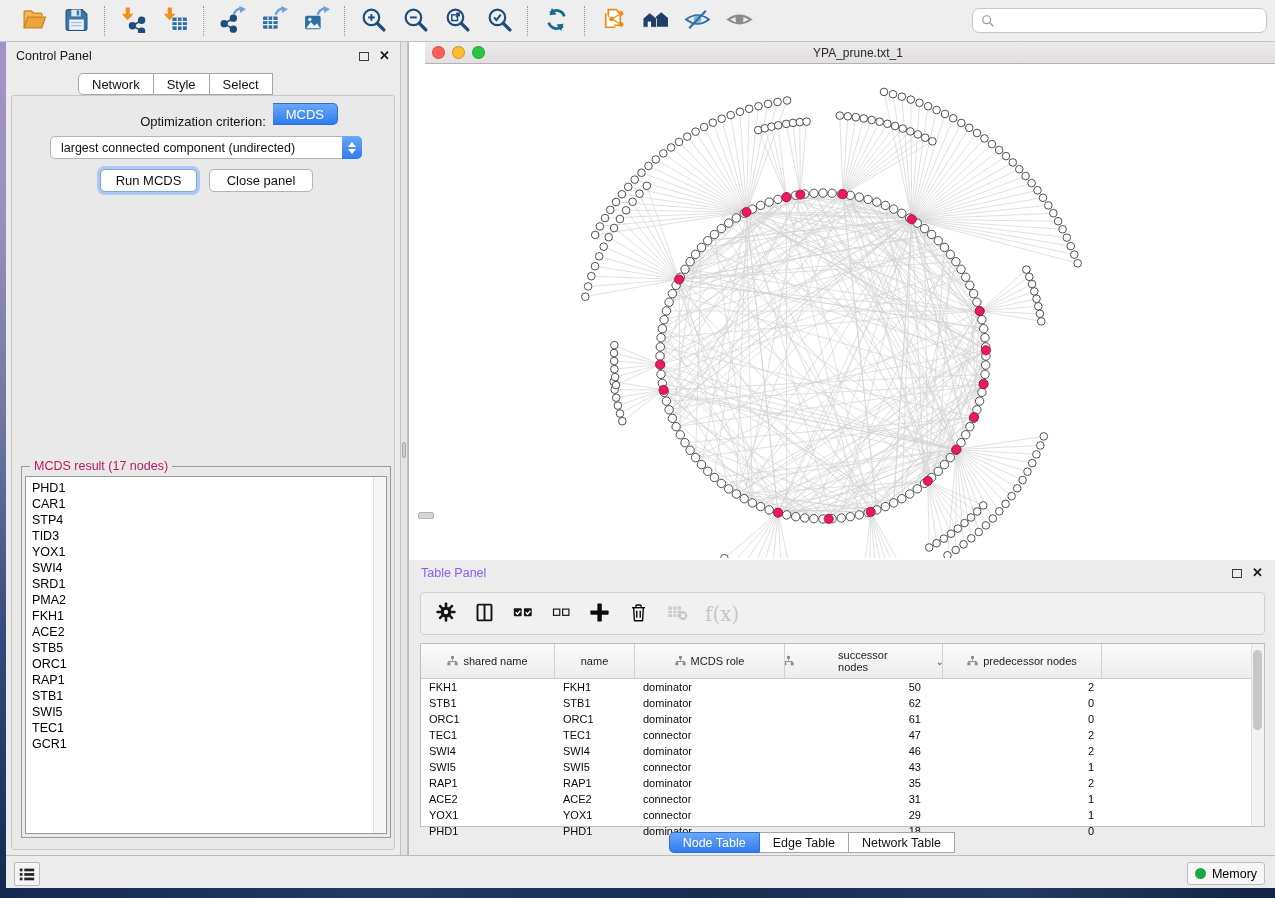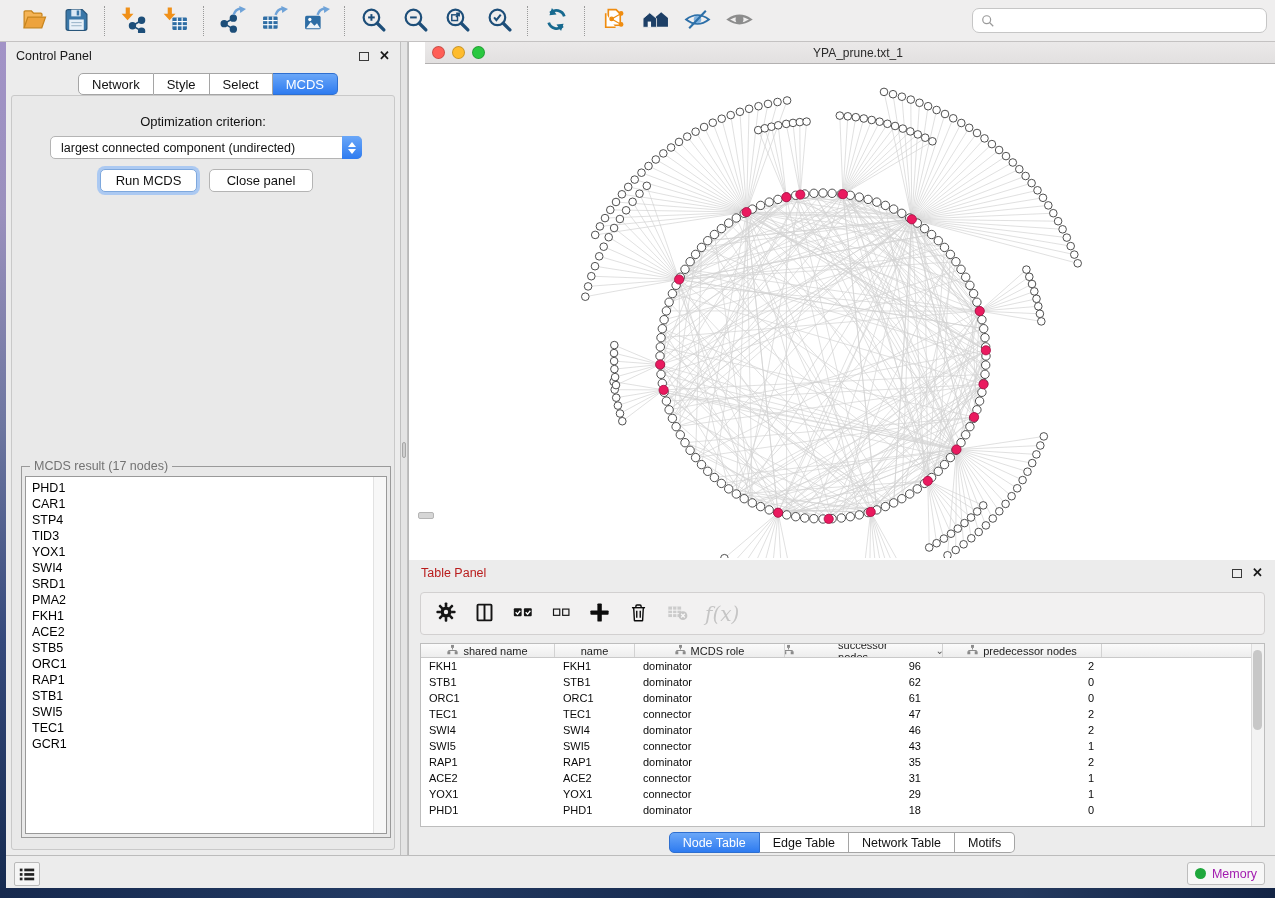--- a/index.html
+++ b/index.html
@@ -27,40 +27,40 @@
   #cp-header { position:absolute; left:0; top:0; width:100%; height:28px; display:flex; align-items:center; padding:0 10px; }
   #cp-title { font-size:12.5px; color:#1a1a1a; }
   .panel-winbtns { margin-left:auto; display:flex; align-items:center; gap:10px; }
   .float-icon { width:10px; height:9px; border:1.5px solid #3a3a3a; display:inline-block; background:transparent; }
   .close-icon { font-size:13px; font-weight:bold; color:#1a1a1a; line-height:10px; }
 
   #cp-tabs { position:absolute; left:72px; top:31px; height:14px; display:flex; z-index:2; }
   .seg-tab { height:22px; padding:0 13px; background:#fff; border:1px solid #a5a5a5; border-left:none;
     font-size:13px; display:flex; align-items:center; justify-content:center; color:#111; }
   .seg-tab:first-child { border-left:1px solid #a5a5a5; border-radius:5px 0 0 5px; }
-  .seg-tab:last-child { border-radius:0 5px 5px 0; }
+  .seg-tab:last-child { border-radius:0 5px 5px 0;margin-top:30px; }
   .seg-tab.active { background:linear-gradient(#6aa7f8,#2e7bf0); color:#fff; border-color:#2e6fd0; }
 
   #cp-body { position:absolute; left:5px; top:53px; width:384px; height:755px; background:#e9e9e9;
     border:1px solid #c9c9c9; border-radius:3px; }
   #opt-label { position:absolute; left:0; top:18px; width:100%; text-align:center; font-size:13px; color:#111; }
   #criterion-select { position:absolute; left:38px; top:40px; width:312px; height:23px; background:#fff;
     border:1px solid #b4b4b4; border-radius:5px; display:flex; align-items:center;gap:23px; }
   #criterion-value { flex:1; font-size:12.5px; padding-left:10px; color:#111; white-space:nowrap; }
   #criterion-stepper { width:20px; height:23px; margin-right:-1px; background:linear-gradient(#6aa7f8,#2e7bf0);
     border-radius:0 5px 5px 0; display:flex; flex-direction:column; align-items:center; justify-content:center; gap:2px; }
   .chev-up { width:0; height:0; border-left:4px solid transparent; border-right:4px solid transparent; border-bottom:5px solid #fff; }
   .chev-down { width:0; height:0; border-left:4px solid transparent; border-right:4px solid transparent; border-top:5px solid #fff; }
   .mac-btn { position:absolute; height:23px; background:#fff; border:1px solid #b4b4b4; border-radius:5px;
     font-size:13px; color:#111; font-family:"Liberation Sans",sans-serif; }
   #run-btn { left:88px; top:73px; width:97px; border-color:#7ea8dd; box-shadow:0 0 0 3px rgba(120,175,250,.55); }
   #closepanel-btn { left:197px; top:73px; width:104px; }
 
   #mcds-fieldset { position:absolute; left:9px; top:370px; width:370px; height:372px; border:1px solid #9a9a9a; }
-  #mcds-legend { position:absolute; left:8px; top:-8px; background:#e9e9e9; padding:0 4px; font-size:12.5px; color:#737373; }
+  #mcds-legend { position:absolute; left:8px; top:-8px; background:#e9e9e9; padding:0 4px; font-size:12.5px; color:#be185d; }
   #mcds-list { position:absolute; left:3px; top:9px; right:3px; bottom:3px; background:#fff; border:1px solid #999; overflow:hidden; }
   #mcds-items { padding:3px 0 0 6px; }
   .mcds-item { font-size:12.5px; line-height:16px; color:#000; }
   #mcds-scroll { position:absolute; right:0; top:0; width:13px; height:100%; background:#f7f7f7; border-left:1px solid #e2e2e2; }
 
   
   #v-divider { position:absolute; left:400px; top:42px; width:8px; height:813px; background:#e4e4e4;
     border-left:1px solid #c0c0c0; border-right:1px solid #c0c0c0; }
   #v-grip { position:absolute; left:1px; top:400px; width:4px; height:16px; background:#cfcfcf; border:1px solid #a8a8a8; border-radius:2px; }
 
@@ -69,45 +69,45 @@
   #nv-titlebar { position:absolute; left:16px; top:0; width:100%; height:22px;
     background:linear-gradient(#ebe9e9,#e2e0e0); border-bottom:1px solid #b3b1b1; display:flex; align-items:center; }
   .traffic { width:13px; height:13px; border-radius:50%; margin-left:7px; border:0.5px solid rgba(0,0,0,.2); }
   #nv-title { position:absolute; left:0; width:100%; text-align:center; font-size:12px; color:#2a2a2a; }
   #graph-svg { position:absolute; left:0; top:22px; }
   #h-grip { position:absolute; left:418px; top:512px; width:16px; height:7px; background:#d6d6d6; border:1px solid #b5b5b5; border-radius:2px; }
 
   
   #table-panel { position:absolute; left:408px; top:560px; width:867px; height:295px; background:#ececec; border-left:1px solid #b8b8b8; }
   #tp-header { position:absolute; left:0; top:0; width:100%; height:26px; display:flex; align-items:center; padding:0 12px; }
-  #tp-title { font-size:12.5px; color:#b91c1c; }
+  #tp-title { font-size:12.5px; color:#8b5cf6; }
   #tp-toolbar { position:absolute; left:11px; top:32px; width:845px; height:43px; background:#f2f1f1;
     border:1px solid #d2d0d0; border-radius:4px; display:flex; align-items:center; gap:17px; padding:0 14px; }
   .tp-btn { background:none; border:none; display:flex; align-items:center; justify-content:center; height:30px; }
   .tp-btn.disabled { opacity:.5; }
 
   #node-table { position:absolute; left:11px; top:83px; width:845px; height:184px; background:#fff; border:1px solid #bdbdbd; }
-  #nt-header { display:flex; height:14px; background:linear-gradient(#fbfbfb,#ededed); border-bottom:1px solid #c9c9c9; }
+  #nt-header { display:flex; height:35px; background:linear-gradient(#fbfbfb,#ededed); border-bottom:1px solid #c9c9c9; }
   .nt-hcell { display:flex; align-items:center; justify-content:center; gap:5px; font-size:11px; color:#222;
     border-right:1px solid #d2d2d2; overflow:hidden; }
   .sort-chevron { font-size:10px; color:#555; margin-left:4px; }
   .nt-row { display:flex; height:16px; }
   .nt-cell { font-size:11px; color:#0a0a0a; line-height:16px; white-space:nowrap; overflow:hidden; }
   #nt-scroll { position:absolute; right:0; top:0; width:13px; height:100%; background:#f3f3f3; border-left:1px solid #ddd; }
   #nt-thumb { position:absolute; left:1px; top:6px; width:9px; height:80px; background:#c7c7c7; border-radius:5px; }
 
   #tp-tabs { position:absolute; left:0; top:272px; width:100%; display:flex; justify-content:center; }
   #tp-tabs .seg-tab { font-size:12.5px; height:21px; }
 
   
   #status-bar { position:absolute; left:6px; top:855px; width:1269px; height:33px; background:#ececec; border-top:1px solid #bcbcbc; }
   #list-btn { position:absolute; left:8px; top:6px; width:26px; height:24px; background:#f5f5f5; border:1px solid #b9b9b9; border-radius:2px;
     display:flex; align-items:center; justify-content:center; }
   #memory-btn { position:absolute; right:10px; top:6px; width:78px; height:23px; background:#f7f7f7; border:1px solid #bdbdbd; border-radius:3px;
-    display:flex; align-items:center; justify-content:center; gap:6px; font-size:12.5px; color:#a21caf; font-family:"Liberation Sans",sans-serif; }
+    display:flex; align-items:center; justify-content:center; gap:6px; font-size:12.5px; color:#000000; font-family:"Liberation Sans",sans-serif; }
   #memory-dot { width:11px; height:11px; border-radius:50%; }
 </style>
 </head>
 <body>
 
 <div id="wallpaper-left"></div>
 <div id="wallpaper-bottom"></div>
 
 <div id="toolbar">
     <div class="tb-group">
@@ -1160,21 +1160,21 @@
               <line x1="2.5" y1="10" x2="16.5" y2="10"></line>
               <line x1="2.5" y1="13.8" x2="16.5" y2="13.8"></line>
               <line x1="7.2" y1="6" x2="7.2" y2="17.5"></line>
               <line x1="11.9" y1="6" x2="11.9" y2="17.5"></line>
             </g>
             <circle cx="18.5" cy="16" r="4.8" fill="#9c9c9c"></circle>
             <path d="M16.5 14 l4 4 M20.5 14 l-4 4" stroke="#fff" stroke-width="1.5"></path>
           </svg></span>
       </button>
       <button class="tp-btn disabled">
-        <span><span style="font-family:'DejaVu Serif',serif;font-style:italic;color:#9a9a9a;font-size:20px;line-height:20px">f(x)</span></span>
+        <span><span style="font-family:'DejaVu Serif',serif;color:#9a9a9a;font-size:20px;line-height:20px">f(x)</span></span>
       </button>
     </div>
   <div id="node-table">
     <div id="nt-header">
         <div class="nt-hcell" style="width: 134px;">
           <span><svg viewBox="0 0 12 12" width="11" height="11">
               <path d="M6 4 v2 M2 9 V7 h8 v2" stroke="#8a8a8a" fill="none" stroke-width="1.1"></path>
               <rect x="4.4" y="1" width="3.2" height="3.2" fill="#8a8a8a"></rect>
               <rect x="0.4" y="8" width="3.2" height="3.2" fill="#8a8a8a"></rect>
               <rect x="8.4" y="8" width="3.2" height="3.2" fill="#8a8a8a"></rect>
@@ -1212,21 +1212,21 @@
             </svg></span>
           <span>predecessor nodes</span>
         </div>
         <div class="nt-hcell" style="flex: 1 1 0%; border-right: none;"></div>
       </div>
     <div id="nt-body">
         <div class="nt-row">
           <div class="nt-cell" style="width: 134px; padding-left: 8px;">FKH1</div>
           <div class="nt-cell" style="width: 80px; padding-left: 8px;">FKH1</div>
           <div class="nt-cell" style="width: 150px; padding-left: 8px;">dominator</div>
-          <div class="nt-cell" style="width: 158px; text-align: right; padding-right: 22px;">96</div>
+          <div class="nt-cell" style="width: 158px; text-align: right; padding-right: 22px;">50</div>
           <div class="nt-cell" style="width: 159px; text-align: right; padding-right: 8px;">2</div>
         </div>
         <div class="nt-row">
           <div class="nt-cell" style="width: 134px; padding-left: 8px;">STB1</div>
           <div class="nt-cell" style="width: 80px; padding-left: 8px;">STB1</div>
           <div class="nt-cell" style="width: 150px; padding-left: 8px;">dominator</div>
           <div class="nt-cell" style="width: 158px; text-align: right; padding-right: 22px;">62</div>
           <div class="nt-cell" style="width: 159px; text-align: right; padding-right: 8px;">0</div>
         </div>
         <div class="nt-row">

